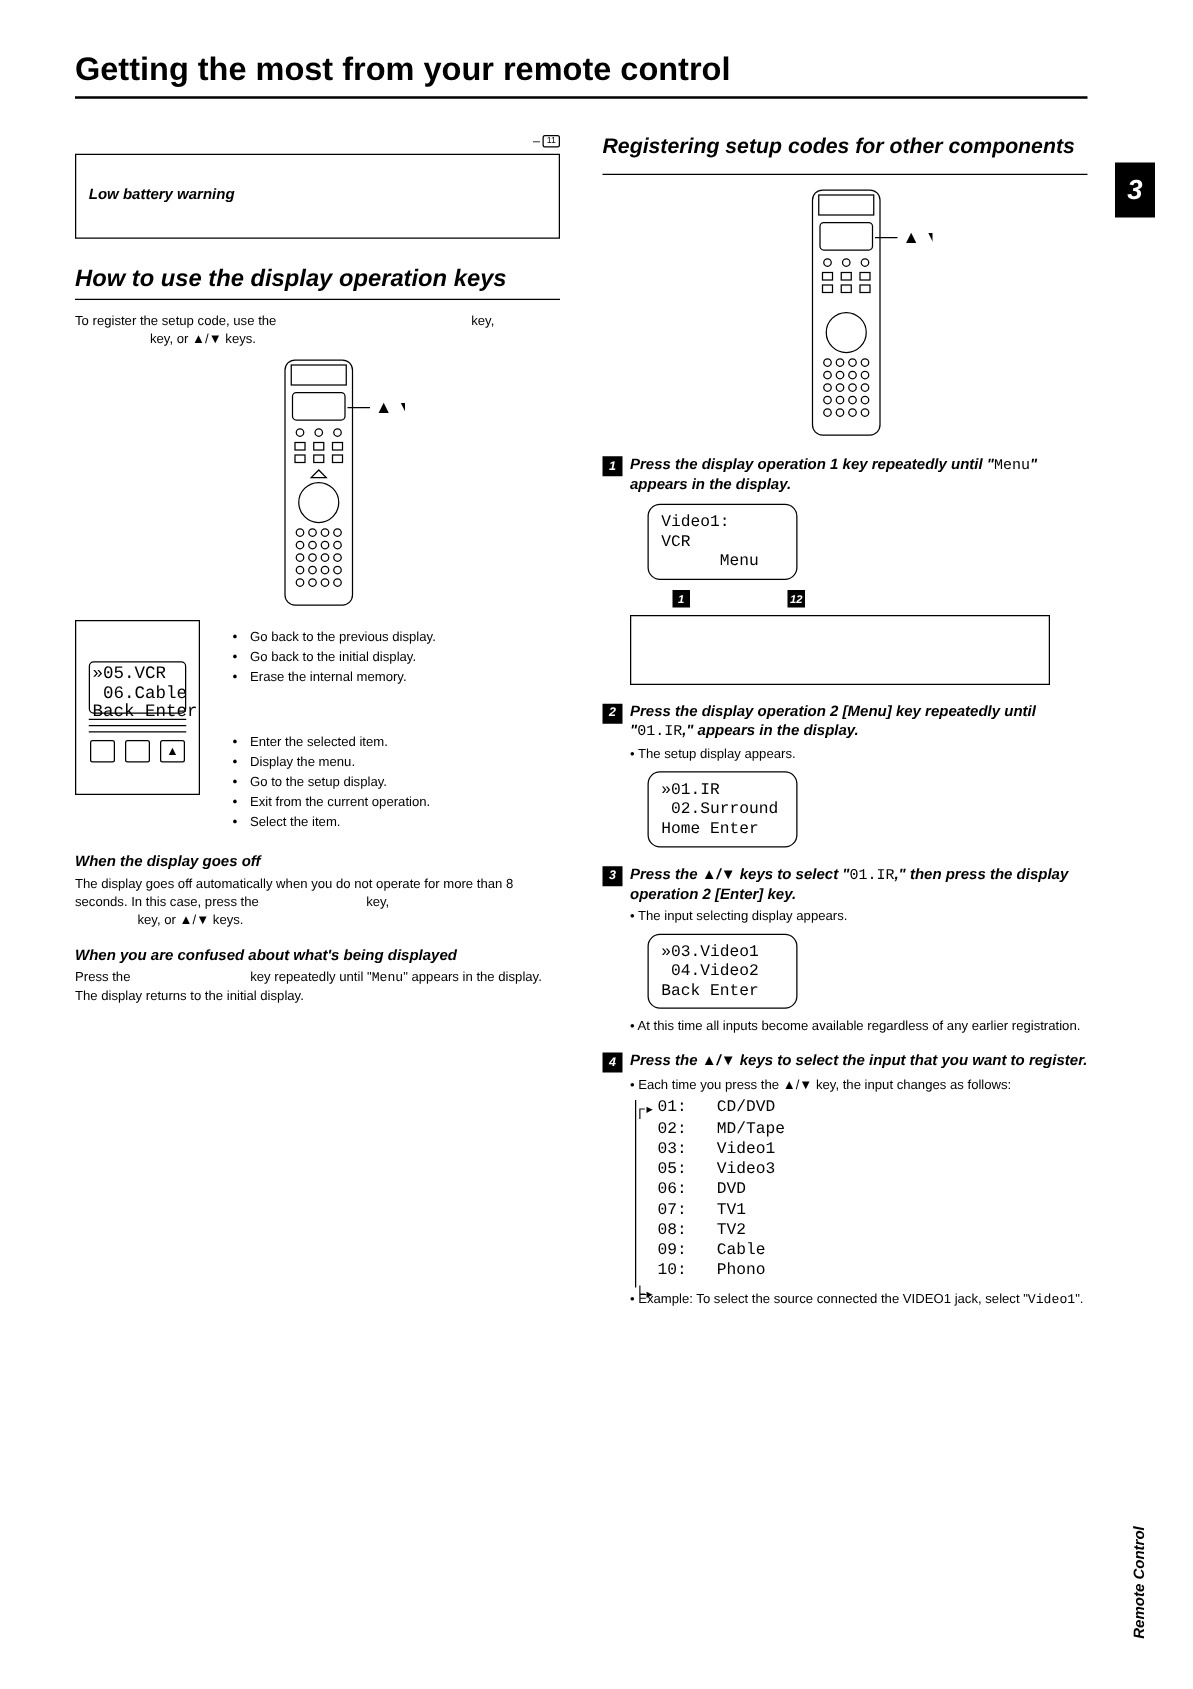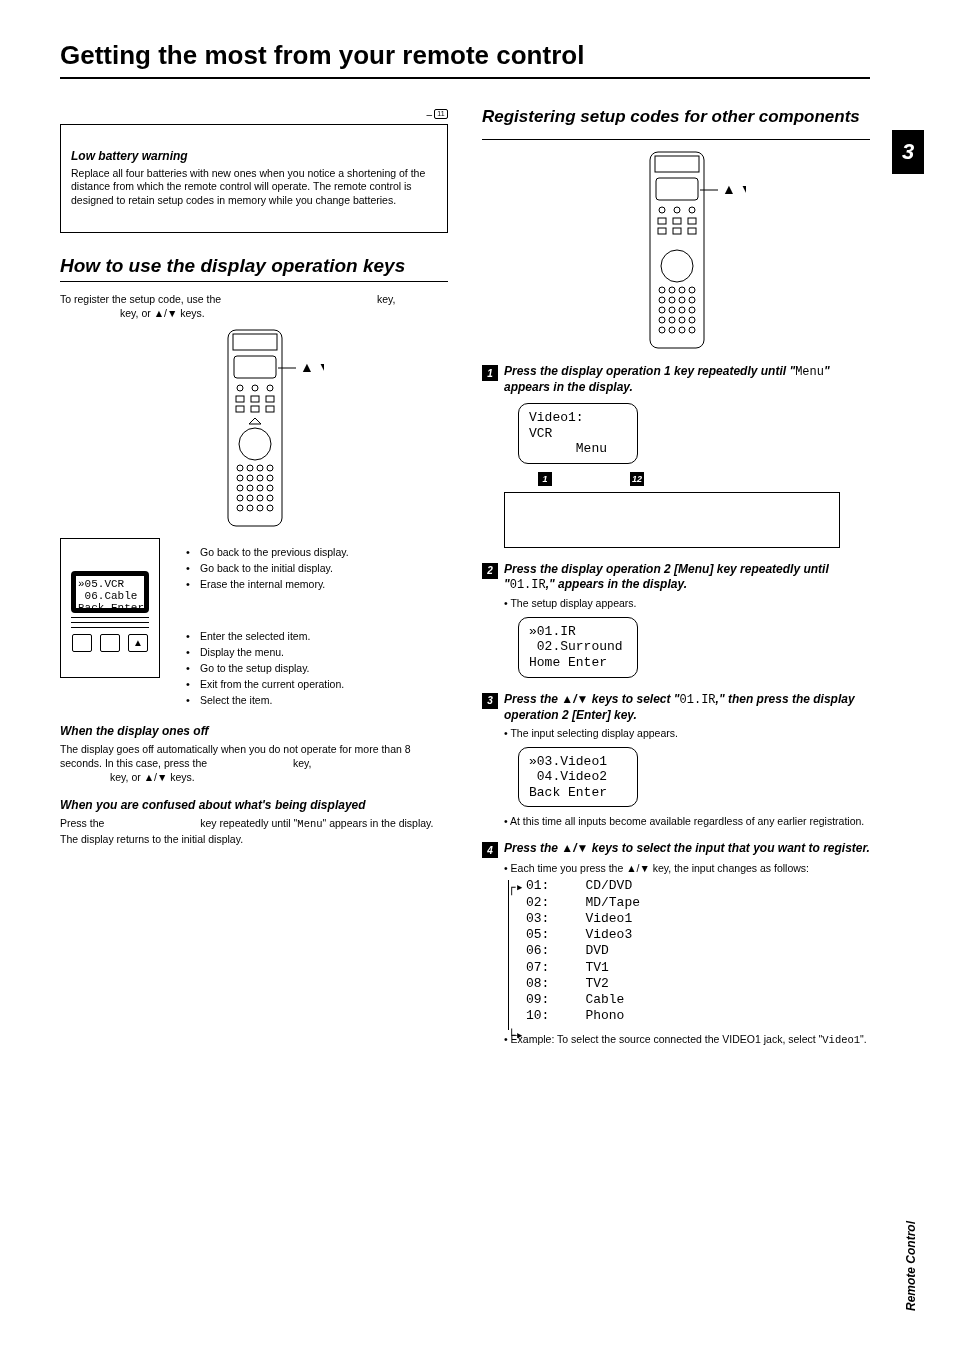--- a/index.html
+++ b/index.html
@@ -31,25 +31,25 @@
   .bullet{font-size:10.5px;margin-top:4px}
   .display-row{display:flex;gap:70px;margin:8px 0 8px 36px}
   .annot-num{background:#000;color:#fff;width:14px;height:14px;font-size:9px;font-style:italic;font-weight:bold;display:inline-flex;align-items:center;justify-content:center}
   .annot-bar{display:flex;gap:78px;margin-left:56px;margin-top:2px;margin-bottom:6px}
   .under-lcd{border:1px solid #000;height:56px;margin:0 30px 0 22px}
   .list-block{margin-left:16px;margin-top:8px}
   .list-block .li{display:flex;margin-bottom:4px}
   .list-block .dot{width:14px}
   .list-block .txt{font-size:10.5px}
   .input-table{font-family:'Courier New',monospace;font-size:13px;line-height:1.25;margin-left:44px;margin-top:4px;position:relative}
-  .input-table .row{display:flex;gap:36px}
+  .input-table .row{display:flex;gap:24px}
   .pg-icon{font-size:10px}
   .diag-wrap{display:flex;gap:10px;margin-top:10px}
   .diag-left{border:1px solid #000;width:100px;height:140px;display:flex;flex-direction:column;align-items:center;padding-top:32px}
-  .diag-lcd{border:5px solid #000000;width:78px;height:42px;border-radius:4px;font-family:'Courier New',monospace;font-size:11px;padding:2px 2px;white-space:pre;line-height:1.1;text-align:left}
+  .diag-lcd{border:1px solid #000000;width:78px;height:42px;border-radius:4px;font-family:'Courier New',monospace;font-size:14px;padding:2px 2px;white-space:pre;line-height:1.1;text-align:left}
   .diag-lines{width:78px;margin-top:4px}
   .diag-lines div{border-top:1px solid #000;height:5px}
   .diag-ptrs{display:flex;gap:8px;margin-top:2px}
   .diag-ptr{border:1px solid #000;width:20px;height:18px;border-radius:2px;font-size:10px;display:flex;align-items:center;justify-content:center}
   .diag-right{flex:1}
   .page-ref{display:inline-flex;align-items:center;gap:2px;vertical-align:middle}
   .book-ic{border:1px solid #000;width:14px;height:10px;display:inline-block;border-radius:2px;font-size:7px;text-align:center;line-height:8px}
 </style>
 </head>
 <body>
@@ -65,21 +65,20 @@
   <div class="col col-left">
     <div style="text-align:right;margin-bottom:4px">
       <span class="page-ref">
           <span class="pg-icon">–</span>
           <span class="book-ic">11</span>
         </span>
     </div>
 
     <div class="box">
       <div class="box-title">Low battery warning</div>
-      <div class="box-text">Replace all four batteries with new ones when you notice a shortening of the distance from which the remote control will operate. The remote control is designed to retain setup codes in memory while you change batteries.</div>
     </div>
 
     <div class="sec-head">How to use the display operation keys</div>
     <hr class="thinrule">
     <div class="body-text">
       <span>To register the setup code, use the</span> <span style="display:inline-block;width:150px"></span> <span>key,</span><br>
       <span style="display:inline-block;width:60px"></span><span>key, or ▲/▼ keys.</span>
     </div>
 
     <svg class="remote-svg" width="140" height="200">
@@ -172,21 +171,21 @@
               <span class="txt">Exit from the current operation.</span>
             </div>
           <div class="li">
               <span class="dot">•</span>
               <span class="txt">Select the item.</span>
             </div>
         </div>
       </div>
     </div>
 
-    <div class="sub-head">When the display ones off</div>
+    <div class="sub-head">When the display goes off</div>
     <div class="body-text">
       <span>The display goes off automatically when you do not operate for more than 8 seconds. In this case, press the</span> <span style="display:inline-block;width:80px"></span> <span>key,</span><br>
       <span style="display:inline-block;width:50px"></span><span>key, or ▲/▼ keys.</span>
     </div>
 
     <div class="sub-head">When you are confused about what's being displayed</div>
     <div class="body-text">
       <span>Press the</span> <span style="display:inline-block;width:90px"></span> <span>key repeatedly until "</span><span class="mono">Menu</span><span>" appears in the display.</span><br>
       <span>The display returns to the initial display.</span>
     </div>

